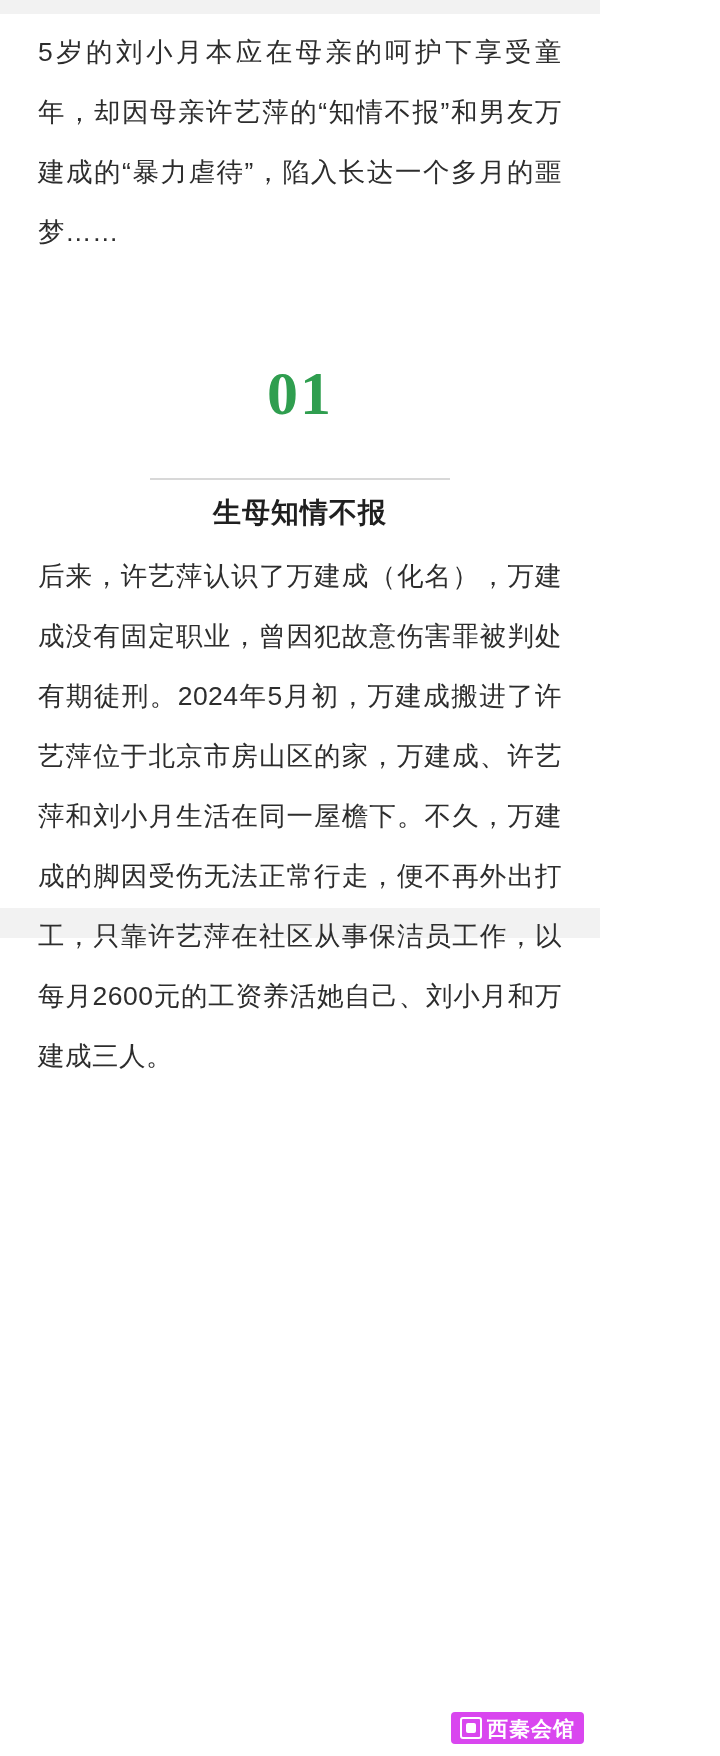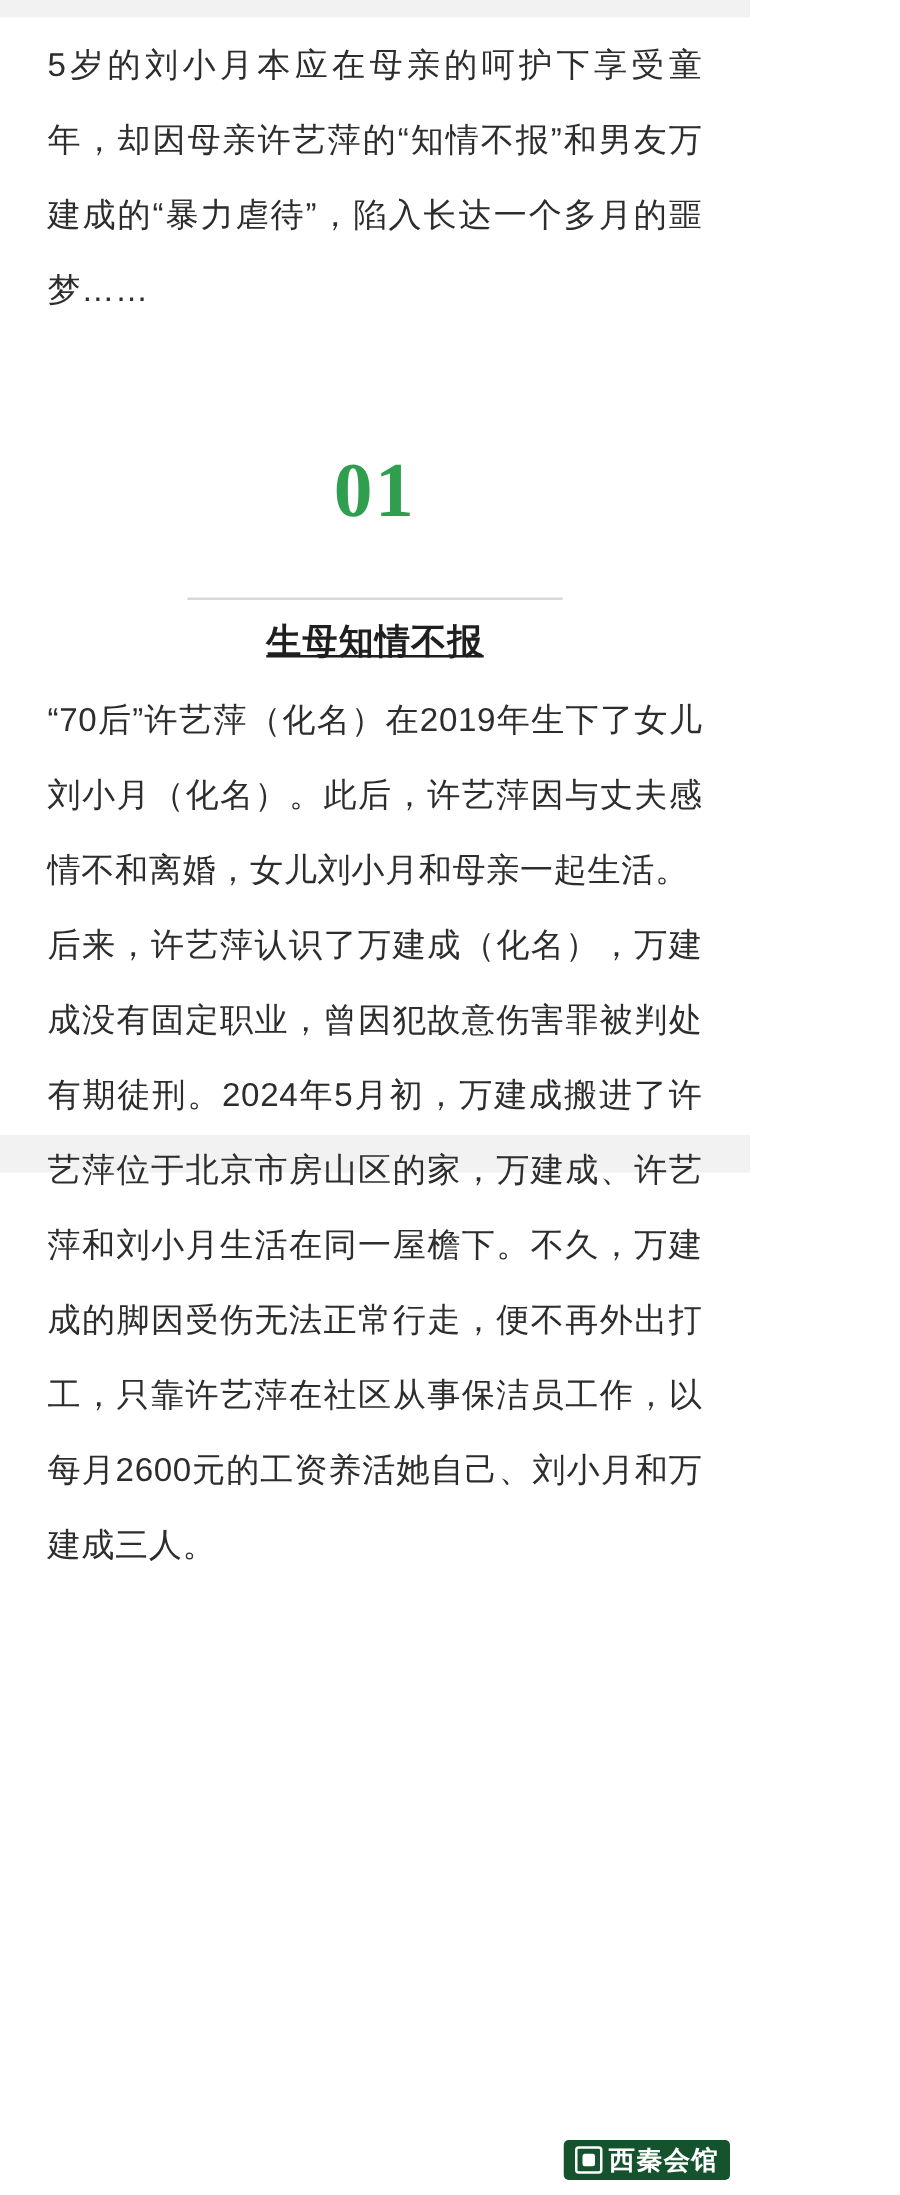--- a/index.html
+++ b/index.html
@@ -93,21 +93,21 @@
     z-index: 5;
     display: flex;
     align-items: center;
     background: rgba(255,255,255,0.0);
   }
   .wm-box {
     display: flex;
     align-items: center;
     padding: 5px 9px;
     border-radius: 4px;
-    background: #14532d;
+    background: #d946ef;
   }
   .wm-text {
     font-size: 21px;
     font-weight: bold;
     color: #ffffff;
     letter-spacing: 1px;
     line-height: 1;
   }
   .wm-mark {
     display: inline-block;
@@ -140,23 +140,22 @@
 
   <div class="content">
 
     <p class="para lead">5岁的刘小月本应在母亲的呵护下享受童年，却因母亲许艺萍的“知情不报”和男友万建成的“暴力虐待”，陷入长达一个多月的噩梦……</p>
 
     <div class="section-marker">
       <div class="section-number">01</div>
       <div class="divider"></div>
     </div>
 
-    <div class="section-title" style="margin-top:0;text-decoration:underline;">生母知情不报</div>
+    <div class="section-title" style="margin-top:0;">生母知情不报</div>
 
-    <p class="para para-block-1">“70后”许艺萍（化名）在2019年生下了女儿刘小月（化名）。此后，许艺萍因与丈夫感情不和离婚，女儿刘小月和母亲一起生活。</p>
 
     <p class="para para-block-2">后来，许艺萍认识了万建成（化名），万建成没有固定职业，曾因犯故意伤害罪被判处有期徒刑。2024年5月初，万建成搬进了许艺萍位于北京市房山区的家，万建成、许艺萍和刘小月生活在同一屋檐下。不久，万建成的脚因受伤无法正常行走，便不再外出打工，只靠许艺萍在社区从事保洁员工作，以每月2600元的工资养活她自己、刘小月和万建成三人。</p>
 
   </div>
 
   <div class="watermark">
     <div class="wm-box">
       <span class="wm-mark"></span>
       <span class="wm-text">西秦会馆</span>
     </div>

